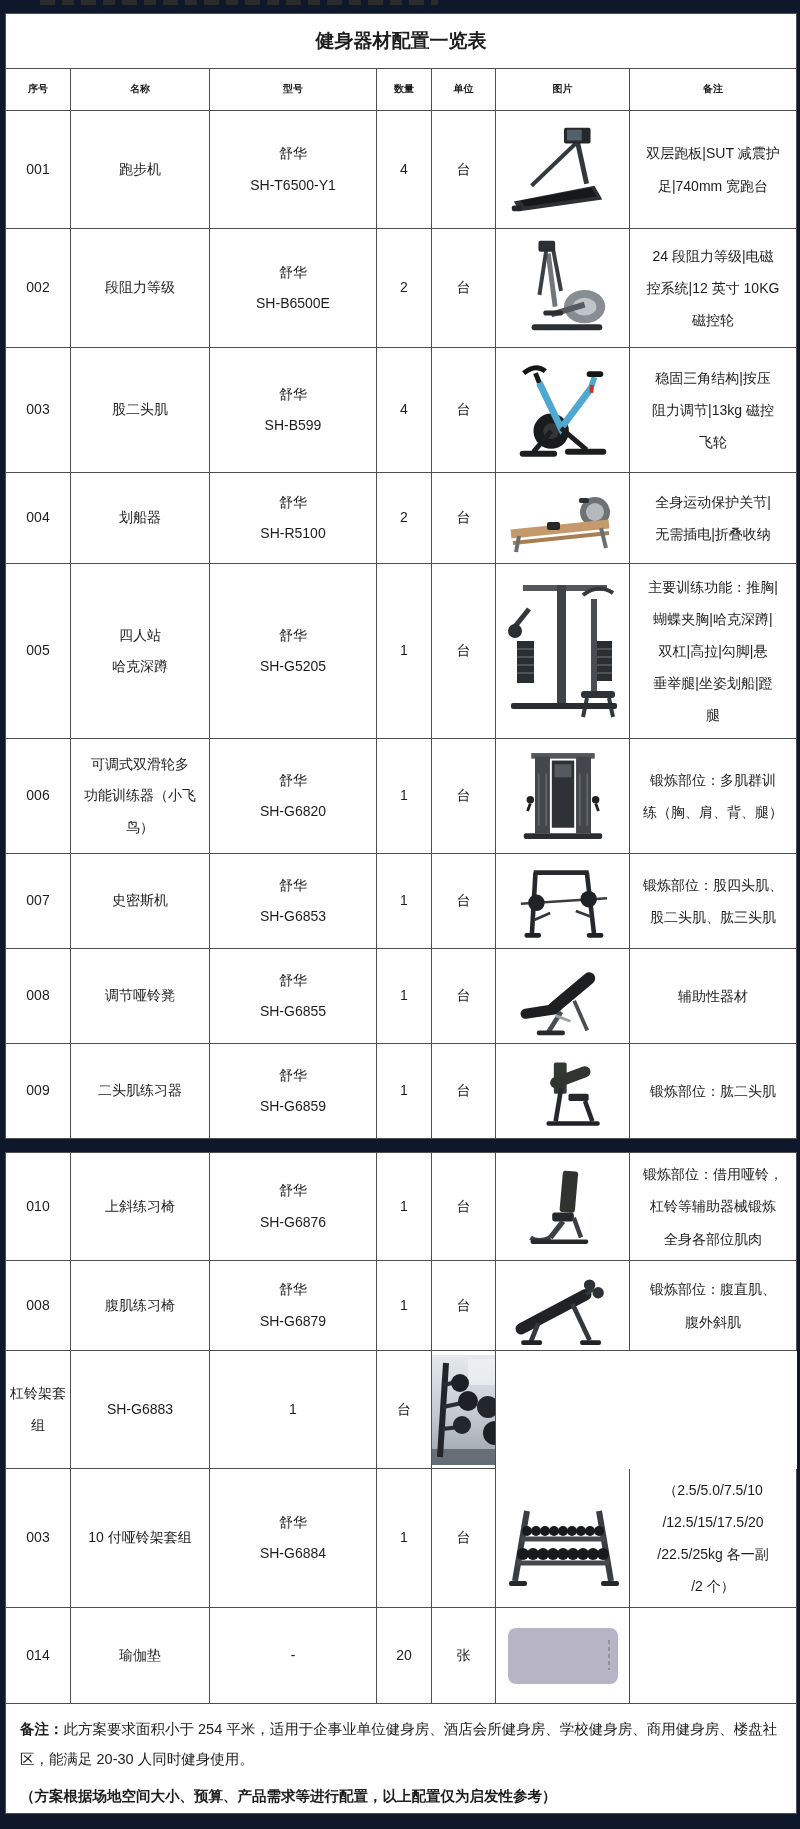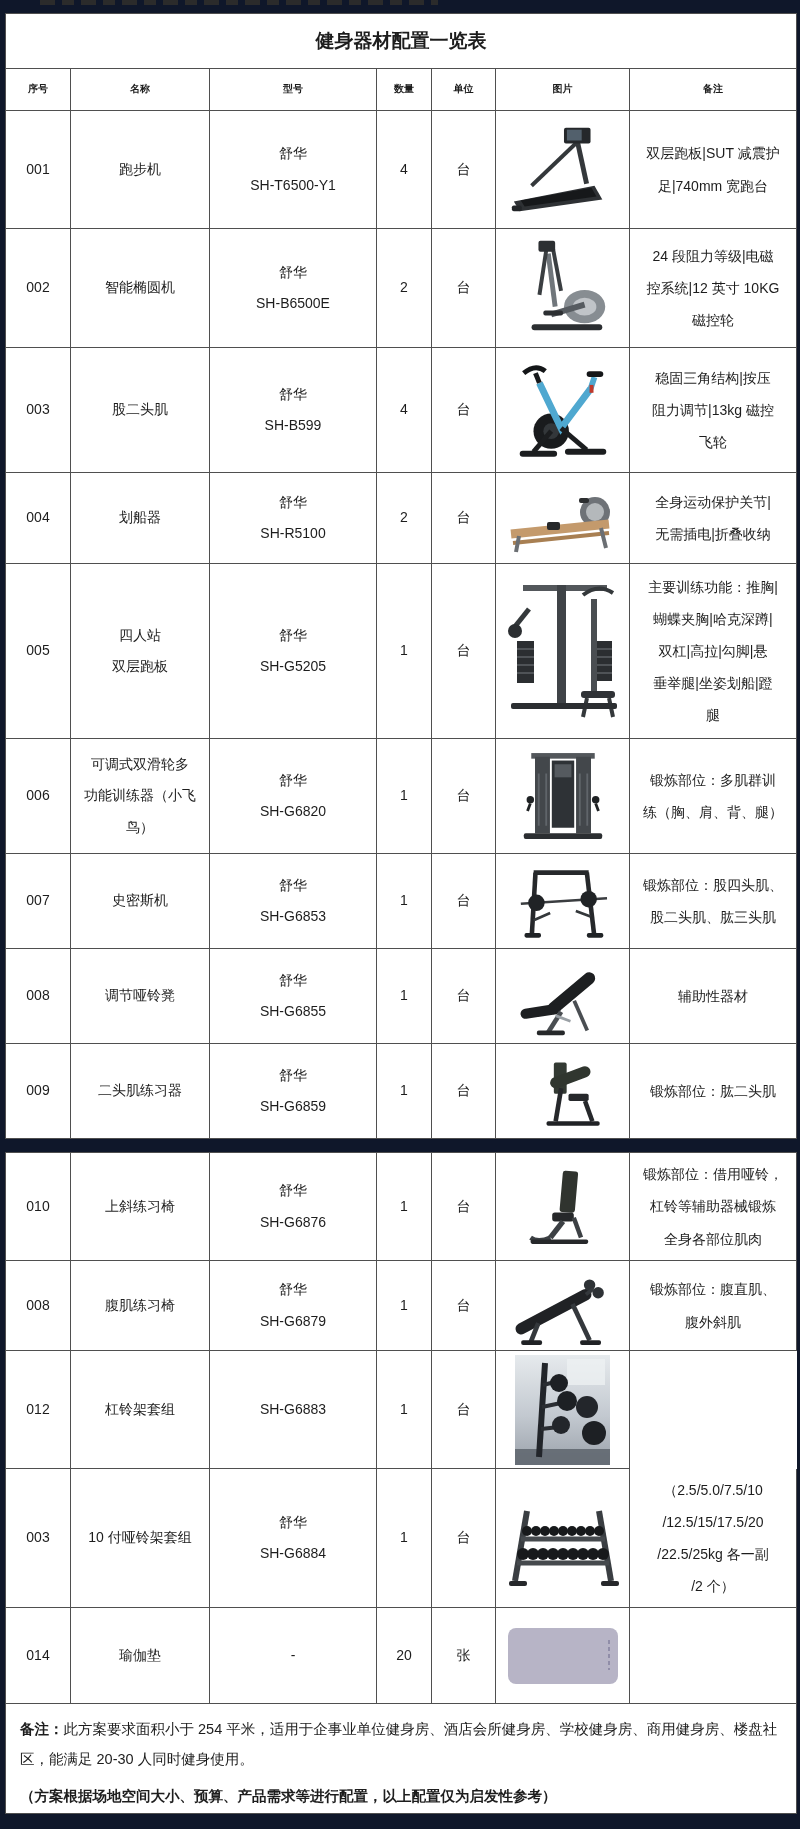--- a/index.html
+++ b/index.html
@@ -69,21 +69,21 @@
           <rect x="64" y="9" width="15" height="11" fill="#52606c"></rect>
           <rect x="8" y="86" width="10" height="6" rx="2" fill="#222528"></rect>
         </svg>
       </div>
       <div class="cell pre remark">双层跑板|SUT 减震护
 足|740mm 宽跑台</div>
     </div>
 
     <div class="trow" style="height:119px">
       <div class="cell">002</div>
-      <div class="cell pre">智能椭圆机</div>
+      <div class="cell pre">段阻力等级</div>
       <div class="cell pre">舒华
 SH-B6500E</div>
       <div class="cell">2</div>
       <div class="cell">台</div>
       <div class="cell imgcell">
         <svg width="118" height="108" viewBox="0 0 120 110">
           <ellipse cx="82" cy="74" rx="21" ry="17" fill="#878d92"></ellipse>
           <ellipse cx="82" cy="74" rx="12" ry="9" fill="#c0c4c8"></ellipse>
           <path d="M82 72 L48 82" stroke="#565b60" stroke-width="6" fill="none"></path>
           <rect x="40" y="78" width="20" height="5" rx="2" fill="#2c2f32"></rect>
@@ -145,21 +145,21 @@
           <rect x="76" y="22" width="10" height="5" rx="2" fill="#2c2e30"></rect>
         </svg>
       </div>
       <div class="cell pre remark">全身运动保护关节|
 无需插电|折叠收纳</div>
     </div>
 
     <div class="trow" style="height:175px">
       <div class="cell">005</div>
       <div class="cell pre">四人站
-双层跑板</div>
+哈克深蹲</div>
       <div class="cell pre">舒华
 SH-G5205</div>
       <div class="cell">1</div>
       <div class="cell">台</div>
       <div class="cell imgcell">
         <svg width="120" height="160" viewBox="0 0 120 160">
           <rect x="20" y="14" width="84" height="6" fill="#53575b"></rect>
           <rect x="54" y="14" width="9" height="118" fill="#3f4347"></rect>
           <rect x="88" y="28" width="6" height="98" fill="#4a4e52"></rect>
           <path d="M80 24 Q95 12 110 22" stroke="#34383b" stroke-width="4" fill="none"></path>
@@ -314,21 +314,20 @@
           <path d="M70 42 L88 80" stroke="#34383c" stroke-width="5" fill="none"></path>
           <rect x="16" y="80" width="22" height="5" rx="2" fill="#202225"></rect>
           <rect x="78" y="80" width="22" height="5" rx="2" fill="#202225"></rect>
         </svg>
       </div>
       <div class="cell pre remark">锻炼部位：腹直肌、
 腹外斜肌</div>
     </div>
 
     <div class="trow" style="height:118px">
-      <div class="cell">012</div>
       <div class="cell pre">杠铃架套组</div>
       <div class="cell pre">SH-G6883</div>
       <div class="cell">1</div>
       <div class="cell">台</div>
       <div class="cell imgcell">
         <div class="photo">
           <svg width="95" height="110" viewBox="0 0 95 110">
             <rect x="52" y="4" width="38" height="26" fill="#eef1f3" opacity="0.75"></rect>
             <rect x="0" y="94" width="95" height="16" fill="#5d646c" opacity="0.85"></rect>
             <path d="M30 8 L24 102" stroke="#22252a" stroke-width="6" fill="none"></path>

